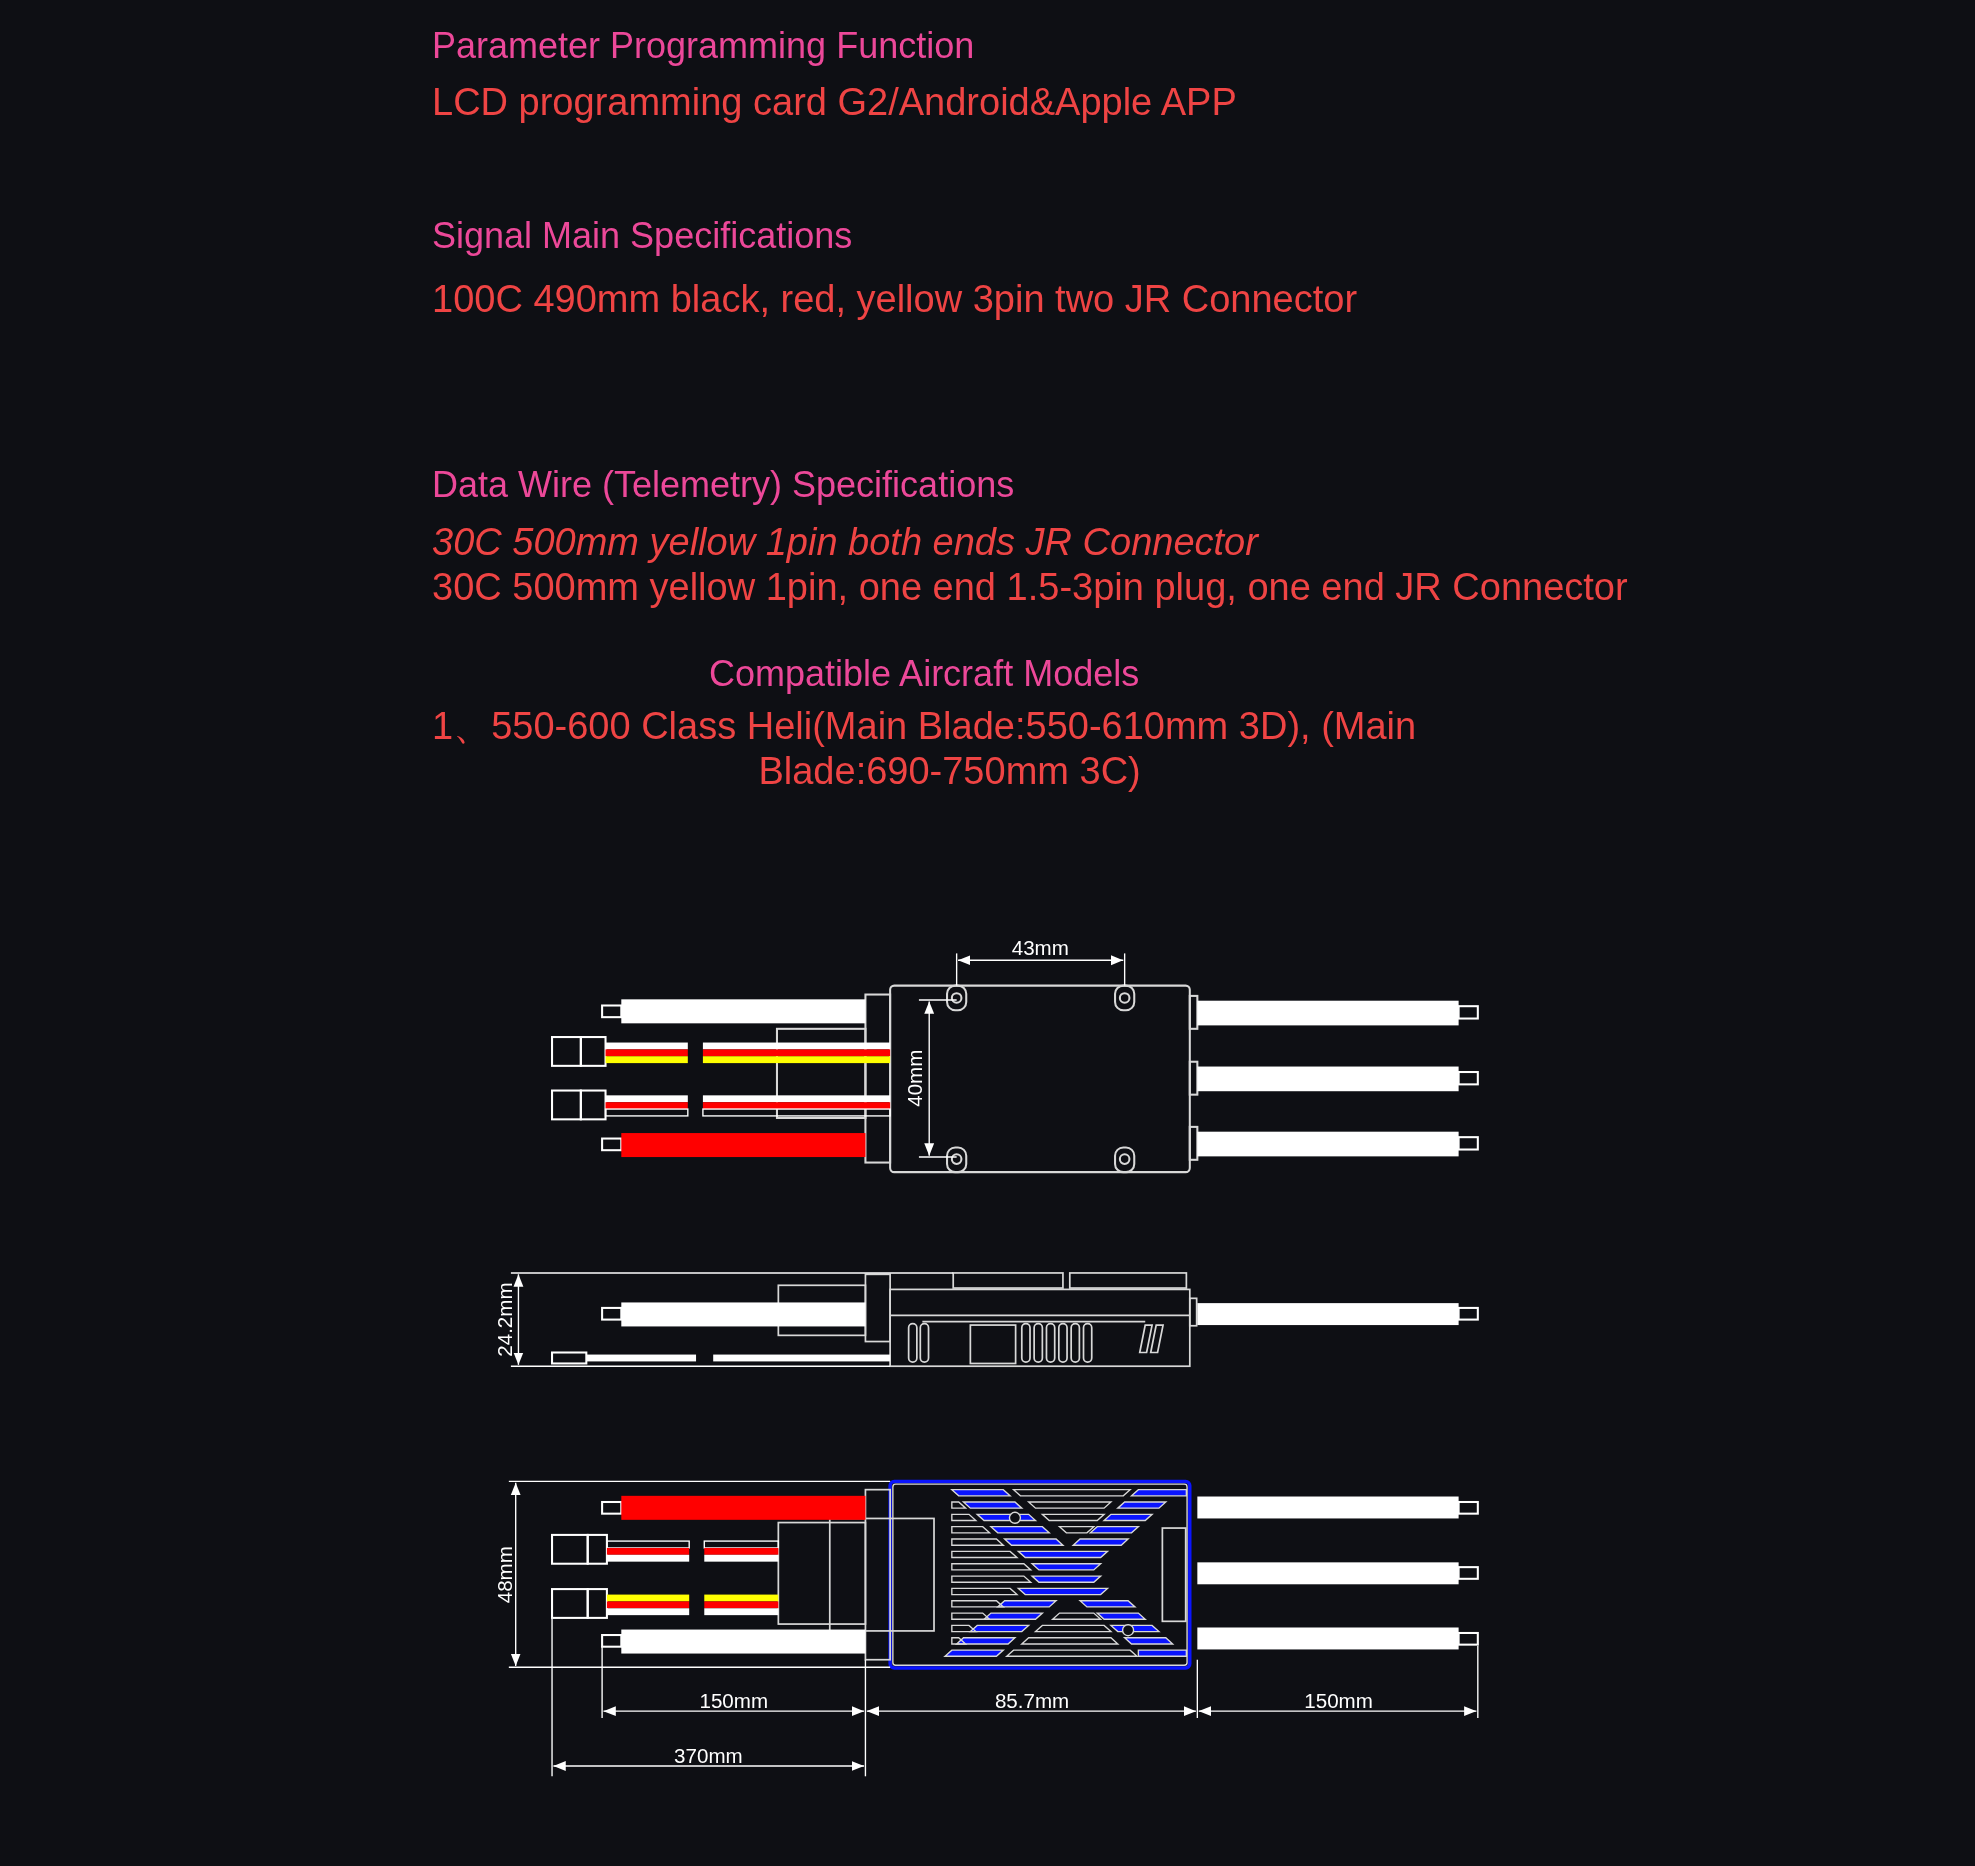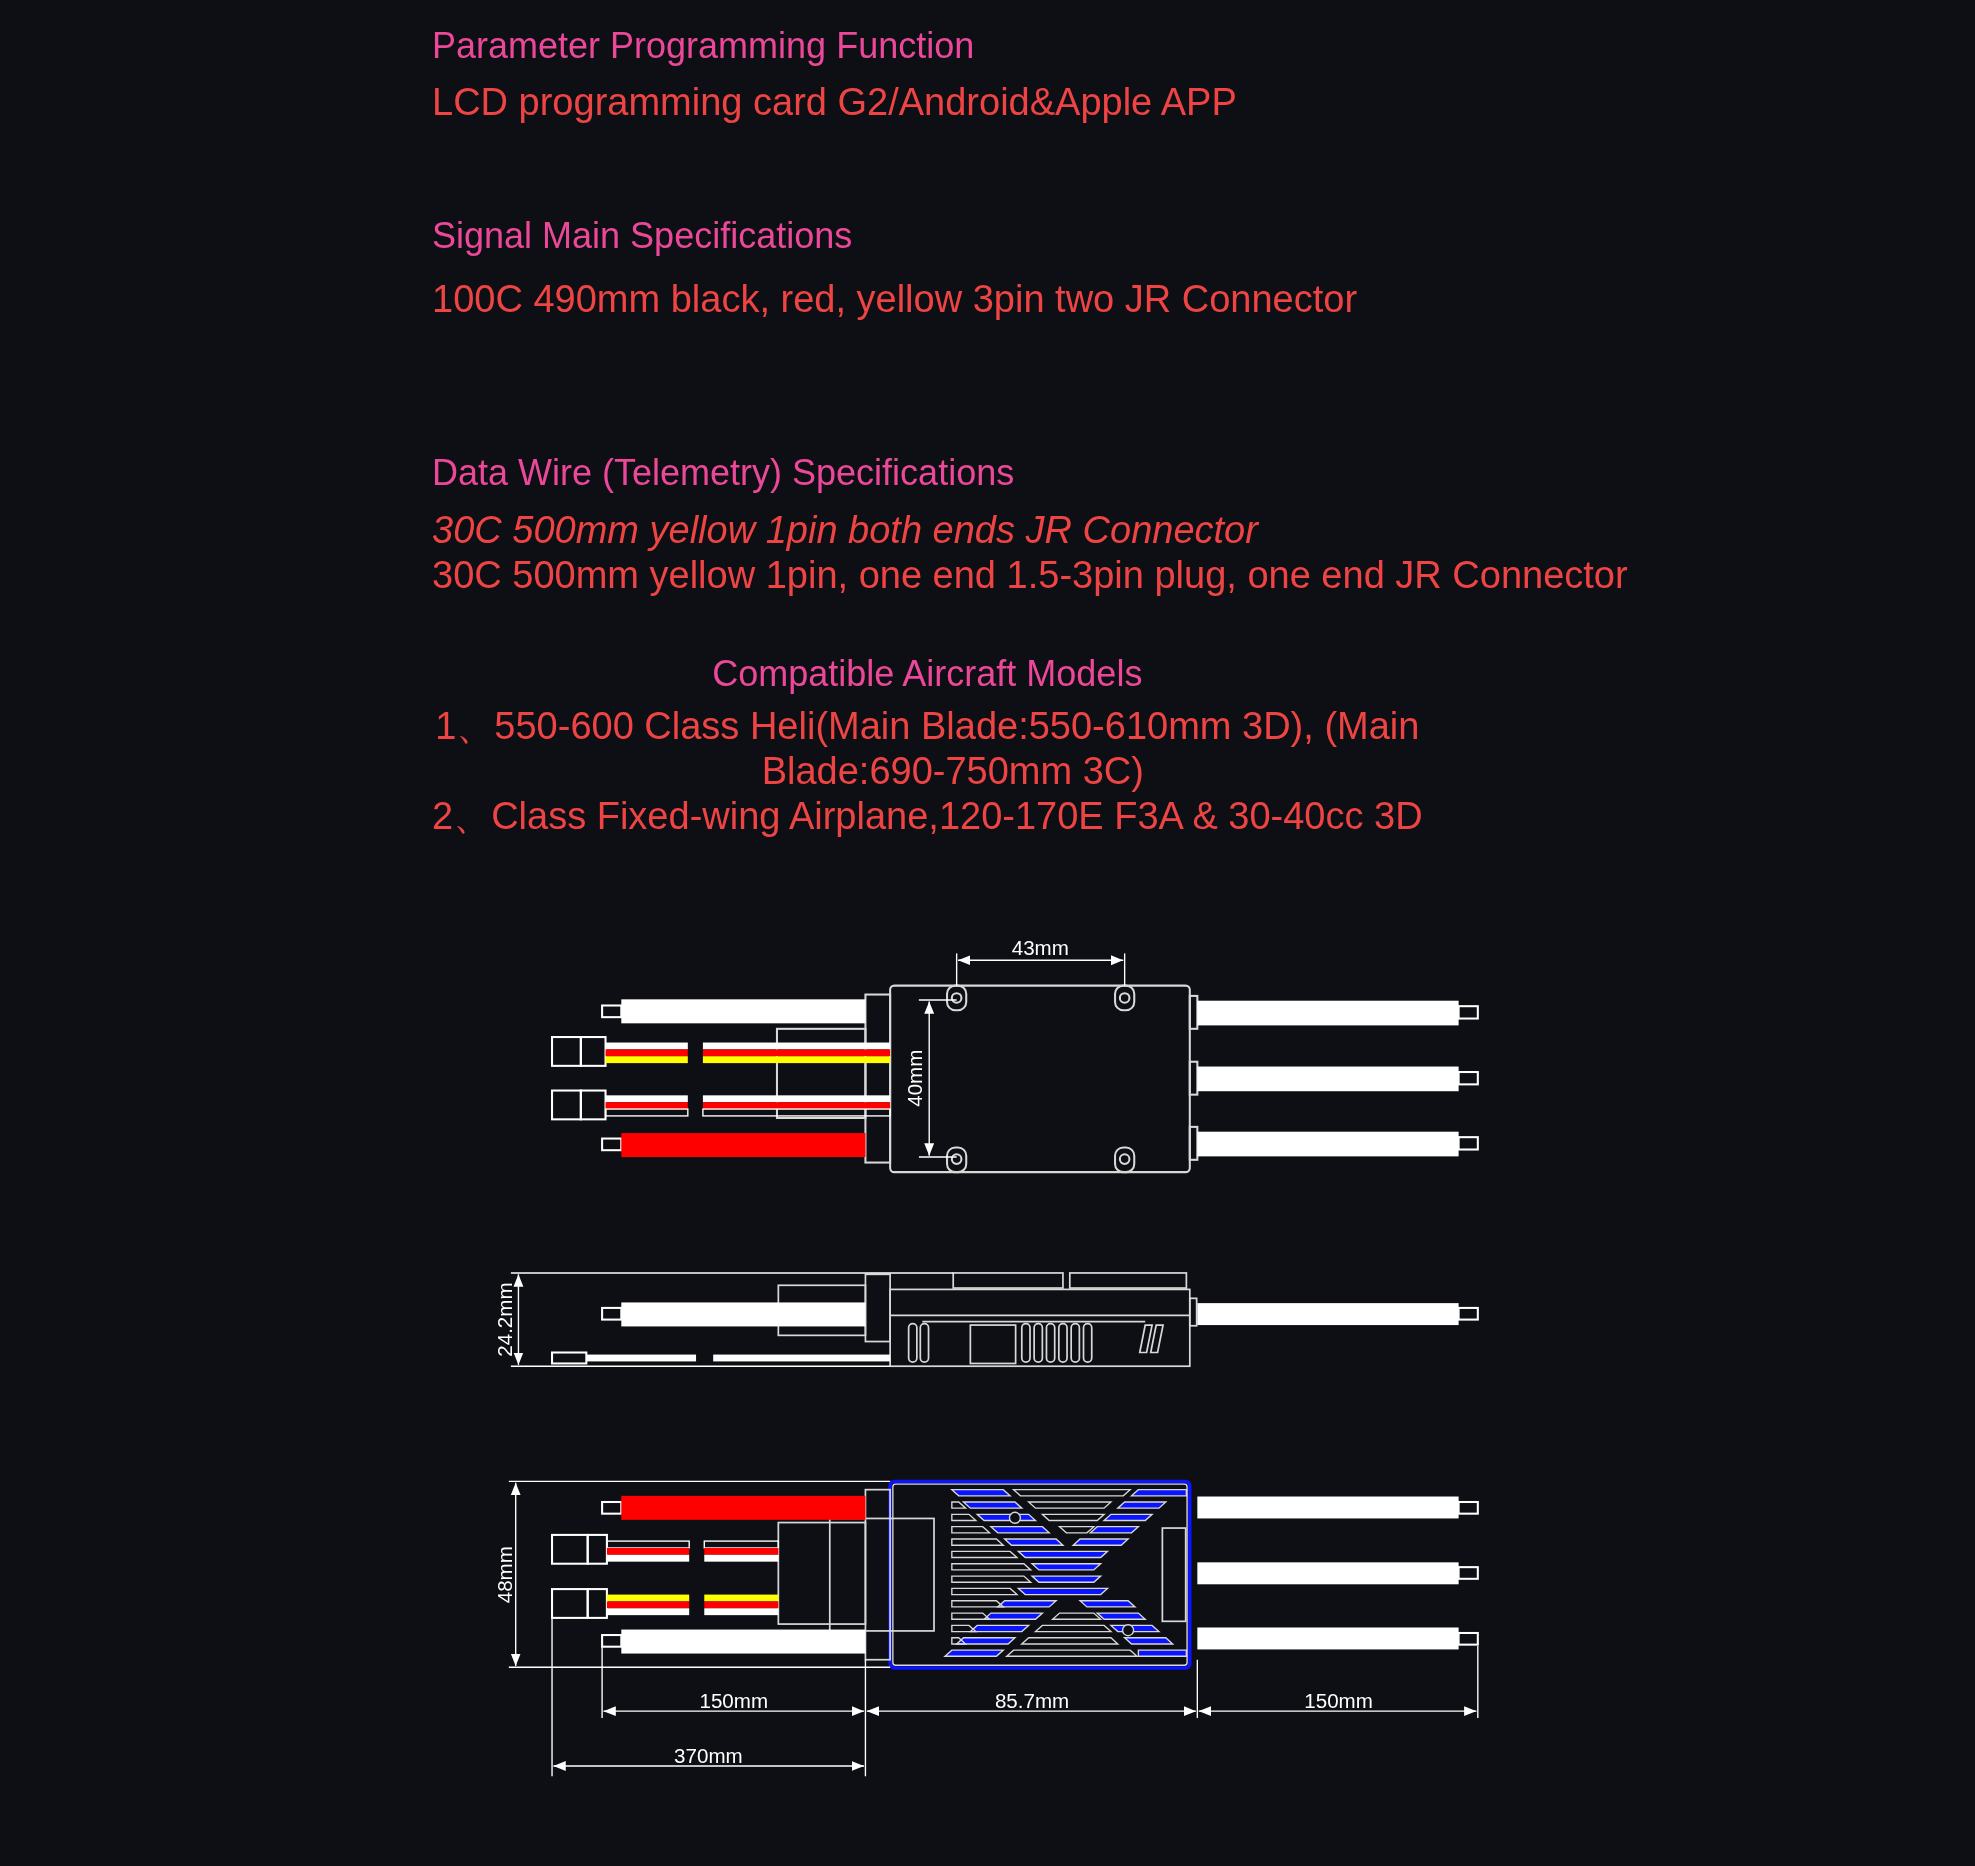--- a/index.html
+++ b/index.html
@@ -20,31 +20,30 @@
 <div class="section" style="top:25px;">
   <p class="heading">Parameter Programming Function</p>
   <p class="line" style="margin-top:13.7px;">LCD programming card G2/Android&amp;Apple APP</p>
 </div>
 
 <div class="section" style="top:215px;">
   <p class="heading">Signal Main Specifications</p>
   <p class="line" style="margin-top:20.6px;">100C 490mm black, red, yellow 3pin two JR Connector</p>
 </div>
 
-<div class="section" style="top:452px;">
+<div class="section" style="top:464px;">
   <p class="heading">Data Wire (Telemetry) Specifications</p>
   <p class="line" style="margin-top:15px;font-style:italic;">30C 500mm yellow 1pin both ends JR Connector</p>
   <p class="line">30C 500mm yellow 1pin, one end 1.5-3pin plug, one end JR Connector</p>
 </div>
 
 <div class="section" style="top:653px;text-align:center;">
   <p class="heading">Compatible Aircraft Models</p>
   <p class="line" style="margin-top:9.6px;">1、550-600 Class Heli(Main Blade:550-610mm 3D), (Main</p>
   <p class="line indent">Blade:690-750mm 3C)</p>
-  <p class="line">2、Class Fixed-wing Airplane,120-170E F3A &amp; 30-40cc 3D</p>
 </div>
 
 <svg width="1975" height="1867" viewBox="0 0 2880 2722">
   <defs>
     <marker id="arr" viewBox="0 0 10 10" refX="10" refY="5" markerWidth="9" markerHeight="9" orient="auto-start-reverse">
       <path d="M0,1 L10,5 L0,9 z" fill="#fff"></path>
     </marker>
   </defs>
 
   <g stroke="#d8d8d8" stroke-width="3" fill="none">

